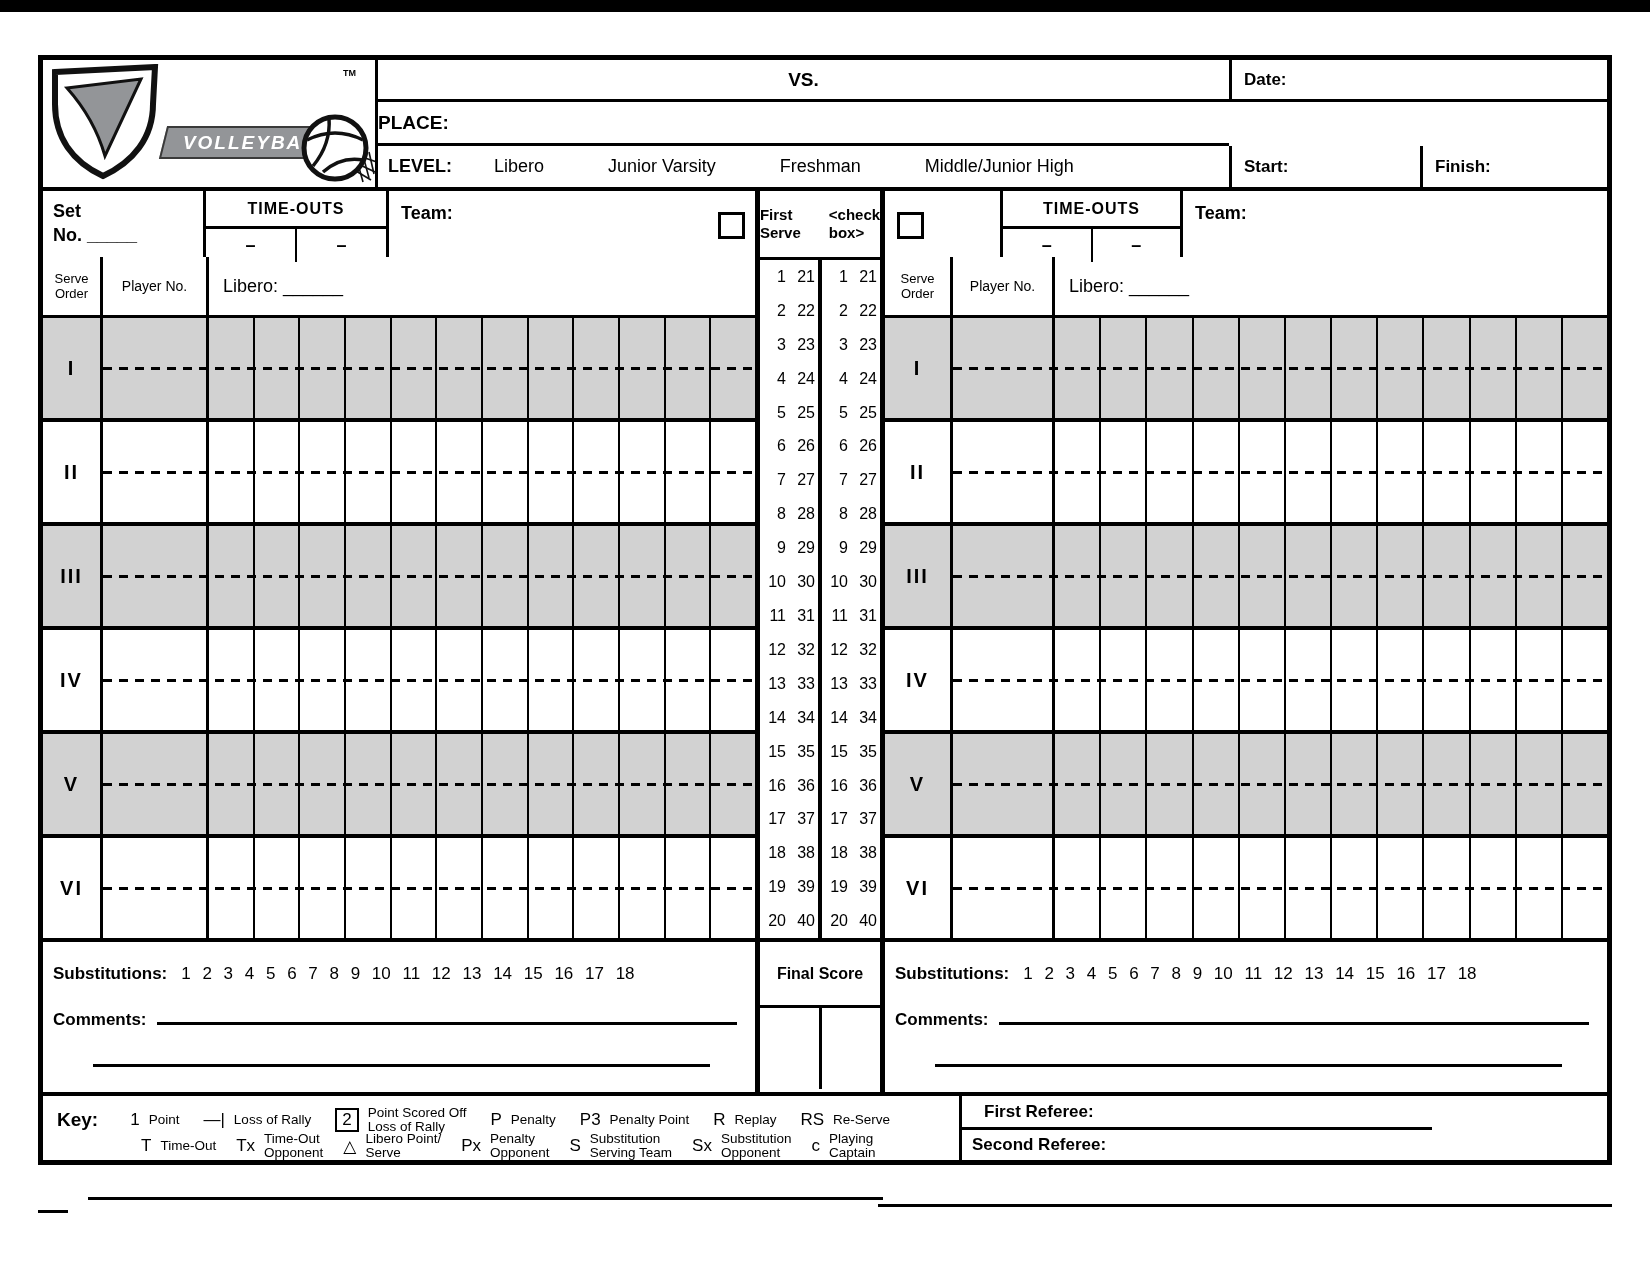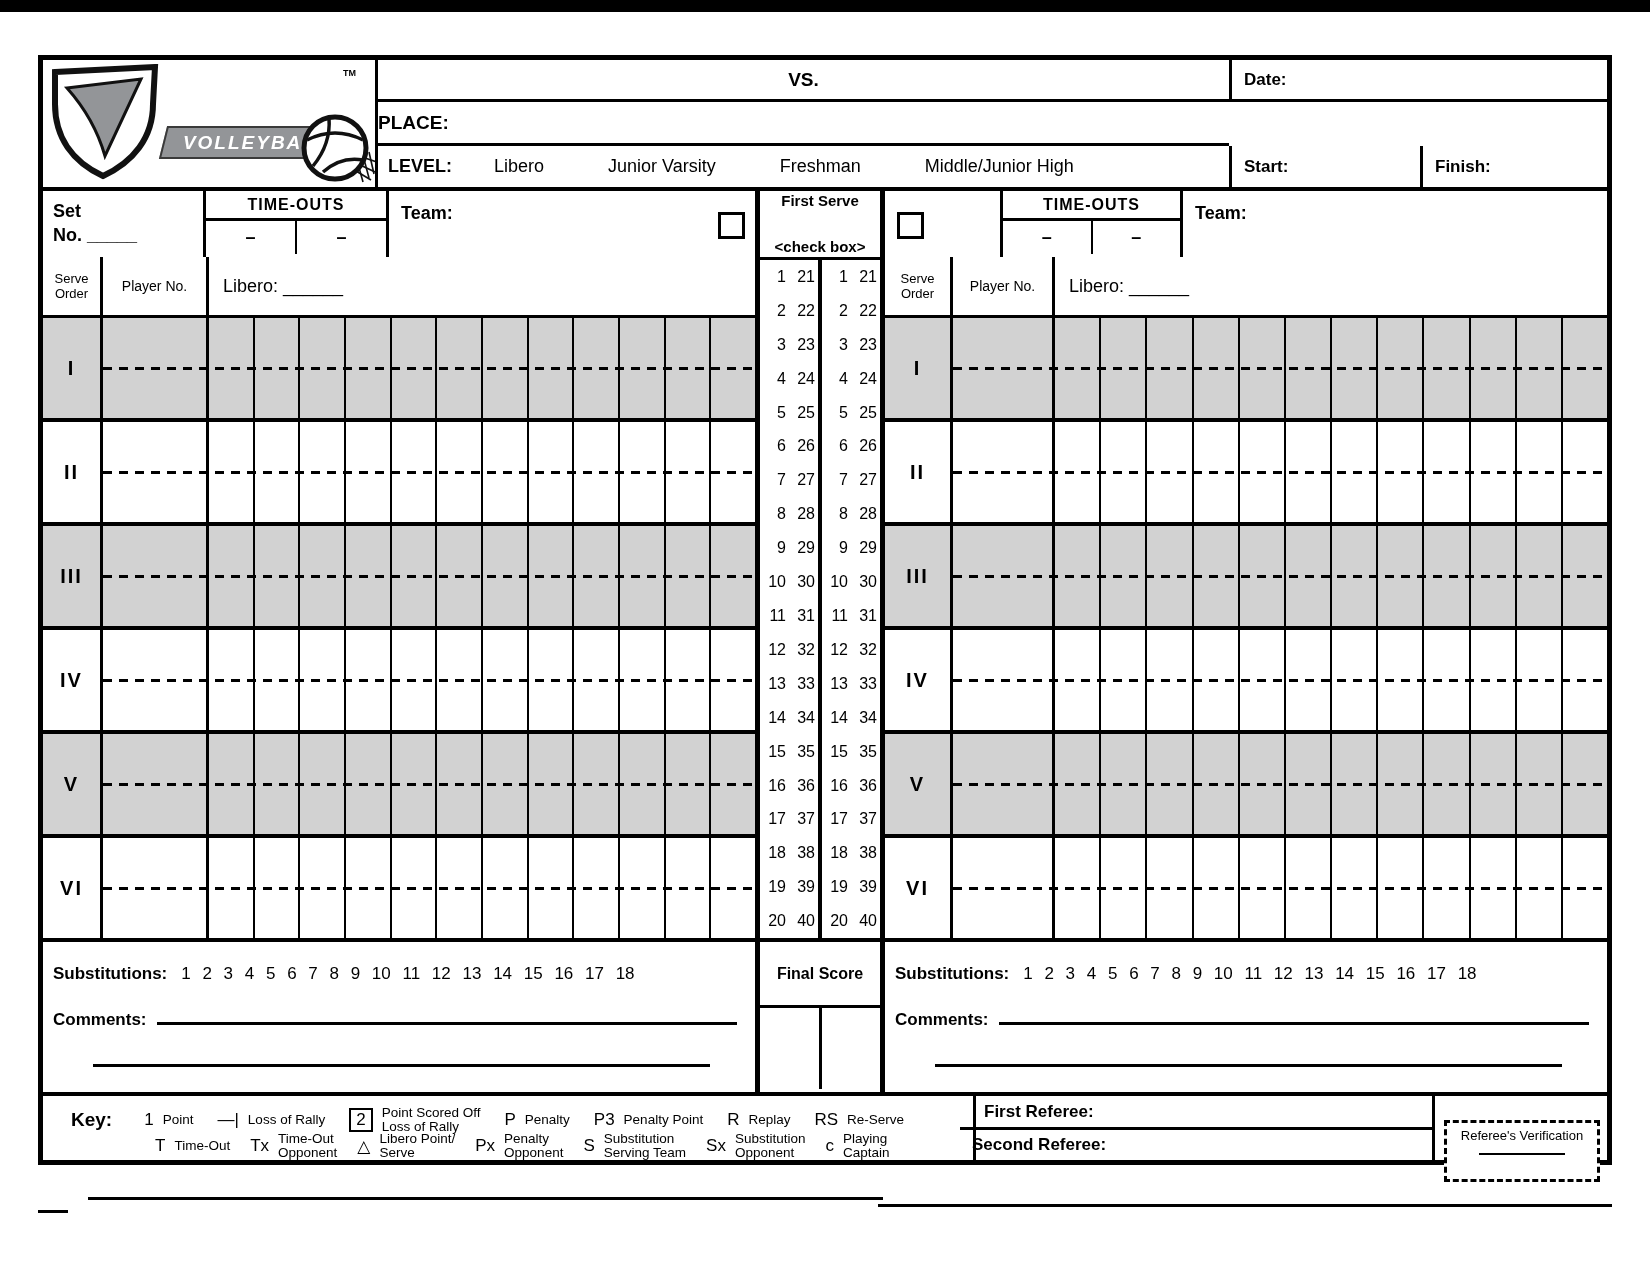--- a/index.html
+++ b/index.html
@@ -39,21 +39,21 @@
         border:2px solid #3a3a3a;transform:skewX(-14deg);display:flex;align-items:center;justify-content:center;}
   .vbar span{transform:skewX(14deg);color:#fff;font-weight:bold;font-style:italic;font-size:19px;letter-spacing:2px;}
   .shield{position:absolute;left:6px;top:4px;}
   .ball{position:absolute;left:258px;top:50px;}
 
   
   .set-cell{left:0;top:131px;width:163px;height:66px;border-right:3px solid #000;
             padding:8px 0 0 10px;font-weight:bold;font-size:18px;line-height:24px;}
   .tobox-l{left:163px;top:131px;width:183px;height:66px;border-right:3px solid #000;}
   .tobox-r{left:960px;top:131px;width:180px;height:66px;border-right:3px solid #000;}
-  .to-head{height:30px;border-bottom:3px solid #000;box-sizing:border-box;display:flex;
+  .to-head{height:38px;border-bottom:3px solid #000;box-sizing:border-box;display:flex;
            align-items:center;justify-content:center;font-weight:bold;font-size:16px;letter-spacing:1px;}
   .to-cells{display:flex;height:33px;}
   .to-cell{flex:1;display:flex;align-items:center;justify-content:center;font-size:18px;font-weight:bold;}
   .to-sep{width:2px;background:#000;}
   .team-cell-l{left:346px;top:131px;width:366px;height:66px;padding:12px 0 0 12px;font-weight:bold;font-size:18px;}
   .team-cell-r{left:1140px;top:131px;width:424px;height:66px;padding:12px 0 0 12px;font-weight:bold;font-size:18px;}
   .cbox{position:absolute;width:21px;height:21px;border:3px solid #000;background:#fff;box-sizing:content-box;}
   .cb-cell-r{left:842px;top:131px;width:118px;height:66px;border-right:3px solid #000;}
 
   
@@ -83,21 +83,21 @@
   .g-player{border-right:3px solid #000;box-sizing:border-box;}
   .grid-l .g-player{width:106px;} .grid-r .g-player{width:102px;}
   .g-cell{flex:1;border-right:2px solid #000;box-sizing:border-box;}
   .g-cell.last{border-right:none;}
   .g-dash{position:absolute;top:49px;height:3px;right:0;
           background:repeating-linear-gradient(90deg,#000 0 9px,transparent 9px 16px);}
   .grid-l .g-dash{left:60px;} .grid-r .g-dash{left:68px;}
 
   
   .strip{left:712px;top:131px;width:130px;height:901px;border-left:5px solid #000;border-right:5px solid #000;background:#fff;}
-  .strip-head{height:69px;border-bottom:3px solid #000;box-sizing:border-box;display:flex;flex-direction:column;
+  .strip-head{height:69px;border-bottom:3px solid #000;box-sizing:border-box;display:flex;flex-direction:row;
               align-items:center;justify-content:center;font-weight:bold;font-size:15px;line-height:18px;gap:28px;}
   .strip-nums{height:678px;display:flex;}
   .s-col{flex:1;display:flex;flex-direction:column;}
   .s-divider{width:4px;background:#000;}
   .s-row{flex:1;display:flex;align-items:center;justify-content:flex-end;font-size:16px;padding-right:3px;}
   .s-a{width:20px;text-align:right;}
   .s-b{width:24px;text-align:right;margin-left:5px;}
   .fs-spacer{height:4px;}
   .fs-head{height:66px;border-bottom:3px solid #000;box-sizing:border-box;display:flex;align-items:center;
            justify-content:center;font-weight:bold;font-size:16px;}
@@ -109,21 +109,21 @@
   .bottom-cell{top:882px;height:194px;}
   .bottom-l{left:0;width:712px;}
   .bottom-r{left:842px;width:722px;}
   .subs-line{position:absolute;left:10px;right:12px;top:22px;font-size:17px;display:flex;align-items:baseline;}
   .subs-nums{margin-left:14px;word-spacing:7px;font-size:17px;}
   .comments-line{position:absolute;left:10px;right:12px;top:64px;display:flex;align-items:baseline;font-size:17px;}
   .cline{flex:1;border-bottom:3px solid #000;height:16px;margin-left:10px;margin-right:6px;}
   .extra-line{position:absolute;left:50px;right:45px;top:122px;height:3px;background:#000;}
 
   
-  .key-cell{left:16px;top:1036px;width:917px;height:64px;border-right:3px solid #000;}
+  .key-cell{left:2px;top:1036px;width:917px;height:64px;border-right:3px solid #000;}
   .k-row{position:absolute;display:flex;align-items:center;gap:24px;}
   #key-row-1{left:12px;top:10px;}
   #key-row-2{left:96px;top:36px;gap:20px;}
   .k-label{font-weight:bold;font-size:19px;margin-right:8px;}
   .k-item{display:flex;align-items:center;gap:9px;}
   .k-sym{font-size:17px;font-family:"Liberation Sans","DejaVu Sans",sans-serif;}
   .k-box{border:2px solid #000;padding:0 5px;}
   .k-lbl{font-size:13.5px;line-height:14px;white-space:pre-line;}
   .ref1{left:917px;top:1036px;width:472px;height:34px;border-bottom:3px solid #000;
         display:flex;align-items:center;padding-left:24px;font-weight:bold;font-size:17px;}
@@ -733,24 +733,18 @@
 Captain</span>
           </span>
         </div>
     </div>
     <div class="cell ref1">
       <span>First Referee:</span>
     </div>
     <div class="cell ref2">
       <span>Second Referee:</span>
     </div>
-    <div class="cell verif-area">
-      <div class="verif-box">
-        <span>Referee's Verification</span>
-        <div class="verif-line"></div>
-      </div>
-    </div>
   </div>
 
   <div class="scanline" style="left:88px;top:1197px;width:795px;"></div>
   <div class="scanline" style="left:878px;top:1204px;width:734px;"></div>
   <div class="scanline" style="left:38px;top:1210px;width:30px;"></div>
 </div>
 
 </body></html>

